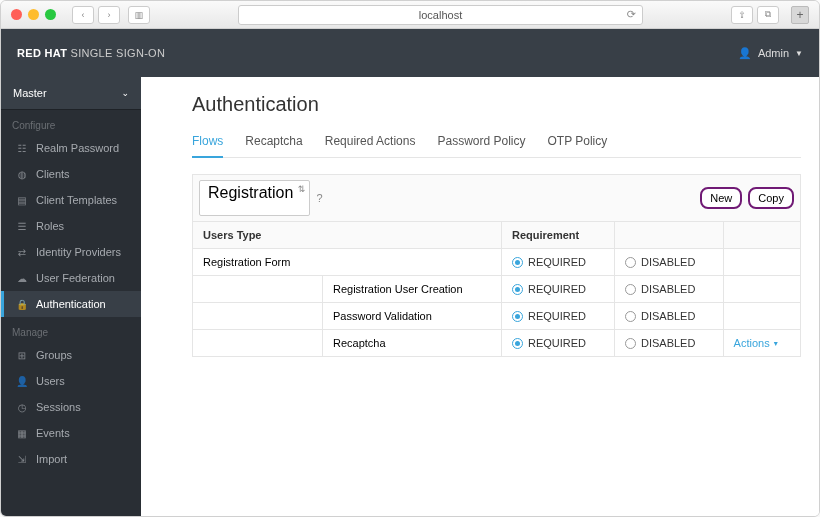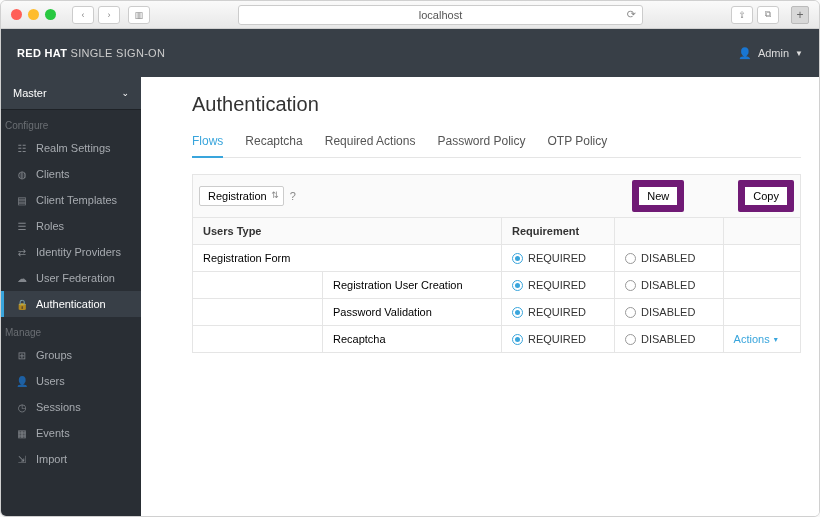--- a/index.html
+++ b/index.html
@@ -18,35 +18,35 @@
 .topbar { height: 48px; background: #383f47; color: #fff; display: flex; align-items: center; padding: 0 16px; justify-content: space-between; }
 .brand { font-size: 11px; letter-spacing: 0.3px; }
 .brand .bold { font-weight: 700; }
 .brand .thin { font-weight: 300; color: #ccc; }
 .user { font-size: 11px; color: #ddd; display: flex; align-items: center; gap: 6px; }
 .user .caret { font-size: 8px; }
 .body { flex: 1; display: flex; background: #fff; gap: 33px; }
 .sidebar { width: 140px; background: #292e34; color: #a7abb0; font-size: 11px; display: flex; flex-direction: column; }
 .realm { background: #383f47; color: #fff; padding: 10px 12px; display: flex; justify-content: space-between; align-items: center; border-bottom: 1px solid #1e2227; }
 .realm .caret { font-size: 9px; }
-.sb-section { padding: 10px 4px 4px; color: #6a6e73; font-size: 10px; }
+.sb-section { padding: 10px 11px 4px; color: #6a6e73; font-size: 10px; }
 .sb-item { display: flex; align-items: center; gap: 8px; padding: 7px 12px; cursor: pointer; color: #a7abb0; border-left: 3px solid transparent; }
 .sb-item.active { background: #383f47; color: #fff; border-left: 3px solid #39a5dc; }
 .sb-item .ic { width: 12px; text-align: center; opacity: 0.7; font-size: 10px; }
 .main { flex: 1; padding: 16px 18px; background: #fff; overflow: auto; }
 h1 { font-size: 20px; font-weight: 400; color: #333; margin-bottom: 10px; }
 .tabs { display: flex; gap: 22px; border-bottom: 1px solid #e5e5e5; margin-bottom: 16px; }
 .tab { padding: 8px 0; font-size: 12px; color: #555; cursor: pointer; border-bottom: 2px solid transparent; margin-bottom: -1px; }
 .tab.active { color: #39a5dc; border-bottom: 2px solid #39a5dc; }
 .toolbar { display: flex; align-items: center; gap: 6px; margin-bottom: 0; border: 1px solid #e5e5e5; padding: 5px 6px; background: #fafafa; }
-.select { border: 1px solid #ccc; border-radius: 2px; padding: 3px 16px 3px 8px; font-size: 11px; background: #fff; position: relative; }
+.select { border: 1px solid #ccc; border-radius: 2px; padding: 3px 16px 13px 8px; font-size: 16px; background: #fff; position: relative; }
 .select::after { content: "⇅"; position: absolute; right: 4px; top: 3px; font-size: 9px; color: #888; }
 .help-ic { color: #888; font-size: 11px; }
 .spacer { flex: 1; }
-.btn { border: 7px solid #701a75; background: #fff; border-radius: 2px; padding: 3px 8px; font-size: 11px; cursor: pointer; margin-left: 48px; }
+.btn { border: 2px solid #701a75; background: #fff; border-radius: 8px; padding: 3px 8px; font-size: 11px; cursor: pointer; }
 table { width: 100%; border-collapse: collapse; font-size: 11px; }
 th, td { text-align: left; padding: 7px 10px; border: 1px solid #e5e5e5; }
 th { background: #fafafa; font-weight: 600; color: #333; border-top: none; }
 td.sub { padding-left: 10px; margin-top: 47px; }
 td.empty { background: #fff; }
 .req-cell { display: flex; align-items: center; gap: 5px; color: #333; }
 .radio { width: 11px; height: 11px; border-radius: 50%; border: 1px solid #999; display: inline-block; position: relative; flex-shrink: 0; }
 .radio.on { border-color: #39a5dc; }
 .radio.on::after { content: ""; position: absolute; inset: 2px; border-radius: 50%; background: #39a5dc; }
 .actions { color: #39a5dc; cursor: pointer; display: flex; align-items: center; gap: 4px; }
@@ -92,21 +92,21 @@
 
   <div class="body">
     <div class="sidebar">
       <div class="realm">
         <span>Master</span>
         <span class="caret">⌄</span>
       </div>
       <div class="sb-section">Configure</div>
       <div class="sb-item">
           <span class="ic">☷</span>
-          <span>Realm Settings</span>
+          <span>Realm Password</span>
         </div>
       <div class="sb-item">
           <span class="ic">◍</span>
           <span>Clients</span>
         </div>
       <div class="sb-item">
           <span class="ic">▤</span>
           <span>Client Templates</span>
         </div>
       <div class="sb-item">

